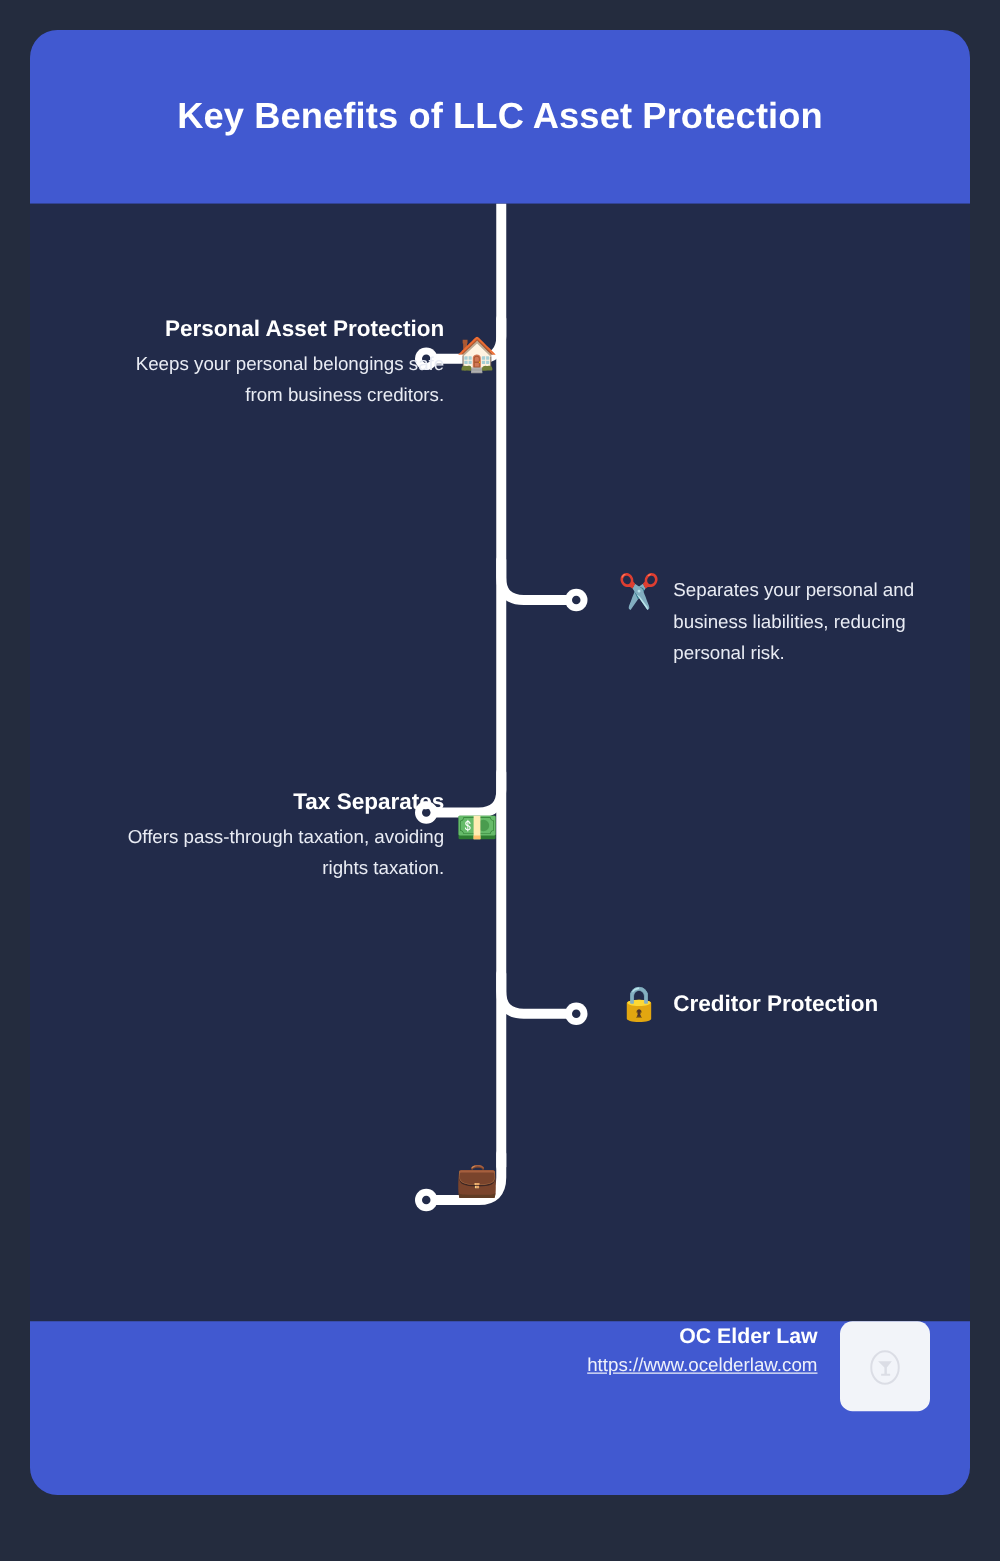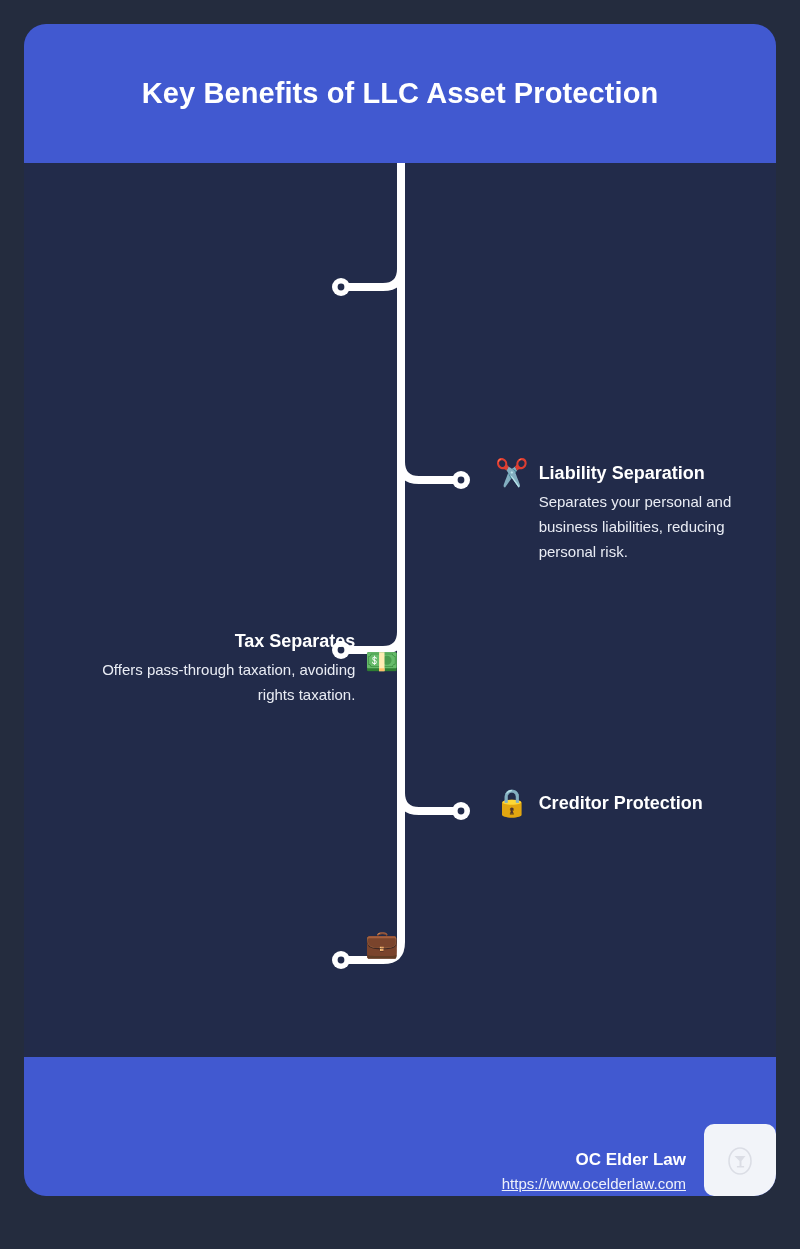--- a/index.html
+++ b/index.html
@@ -116,22 +116,23 @@
   #item-4 { top: 626px; }
   #item-5 { top: 746px; }
 
   
   .footer {
     position:absolute;
     left:0; top:1033px;
     width:752px; height:139px;
     background:#4159d0;
     display:flex;
-    align-items:flex-end;
+    align-items:flex-start;
     justify-content:flex-end;
+    padding-right:32px;
   }
   .footer-text {
     text-align:right;
     margin-right:18px;
   }
   .footer-brand {
     color:#ffffff;
     font-size:17px;
     font-weight:bold;
     line-height:24px;
@@ -186,25 +187,31 @@
           <circle cx="437" cy="317" r="3.4" fill="#222b4a"></circle>
           <circle cx="317" cy="487" r="9" fill="#ffffff"></circle>
           <circle cx="317" cy="487" r="3.4" fill="#222b4a"></circle>
           <circle cx="437" cy="648" r="9" fill="#ffffff"></circle>
           <circle cx="437" cy="648" r="3.4" fill="#222b4a"></circle>
           <circle cx="317" cy="797" r="9" fill="#ffffff"></circle>
           <circle cx="317" cy="797" r="3.4" fill="#222b4a"></circle>
         </g>
       </svg>
 
+      <div class="item left" id="item-1">
+        <div class="item-text">
+          <div class="item-title">Personal Asset Protection</div>
+          <div class="item-desc">Keeps your personal belongings safe from business creditors.</div>
+        </div>
+        <div class="item-emoji">🏠</div>
+      </div>
 
       <div class="item right" id="item-2">
         <div class="item-emoji">✂️</div>
         <div class="item-text">
-          <div class="item-title">Liability Separation</div>
           <div class="item-desc">Separates your personal and business liabilities, reducing personal risk.</div>
         </div>
       </div>
 
       <div class="item left" id="item-3">
         <div class="item-text">
           <div class="item-title">Tax Separates</div>
           <div class="item-desc">Offers pass-through taxation, avoiding rights taxation.</div>
         </div>
         <div class="item-emoji">💵</div>

